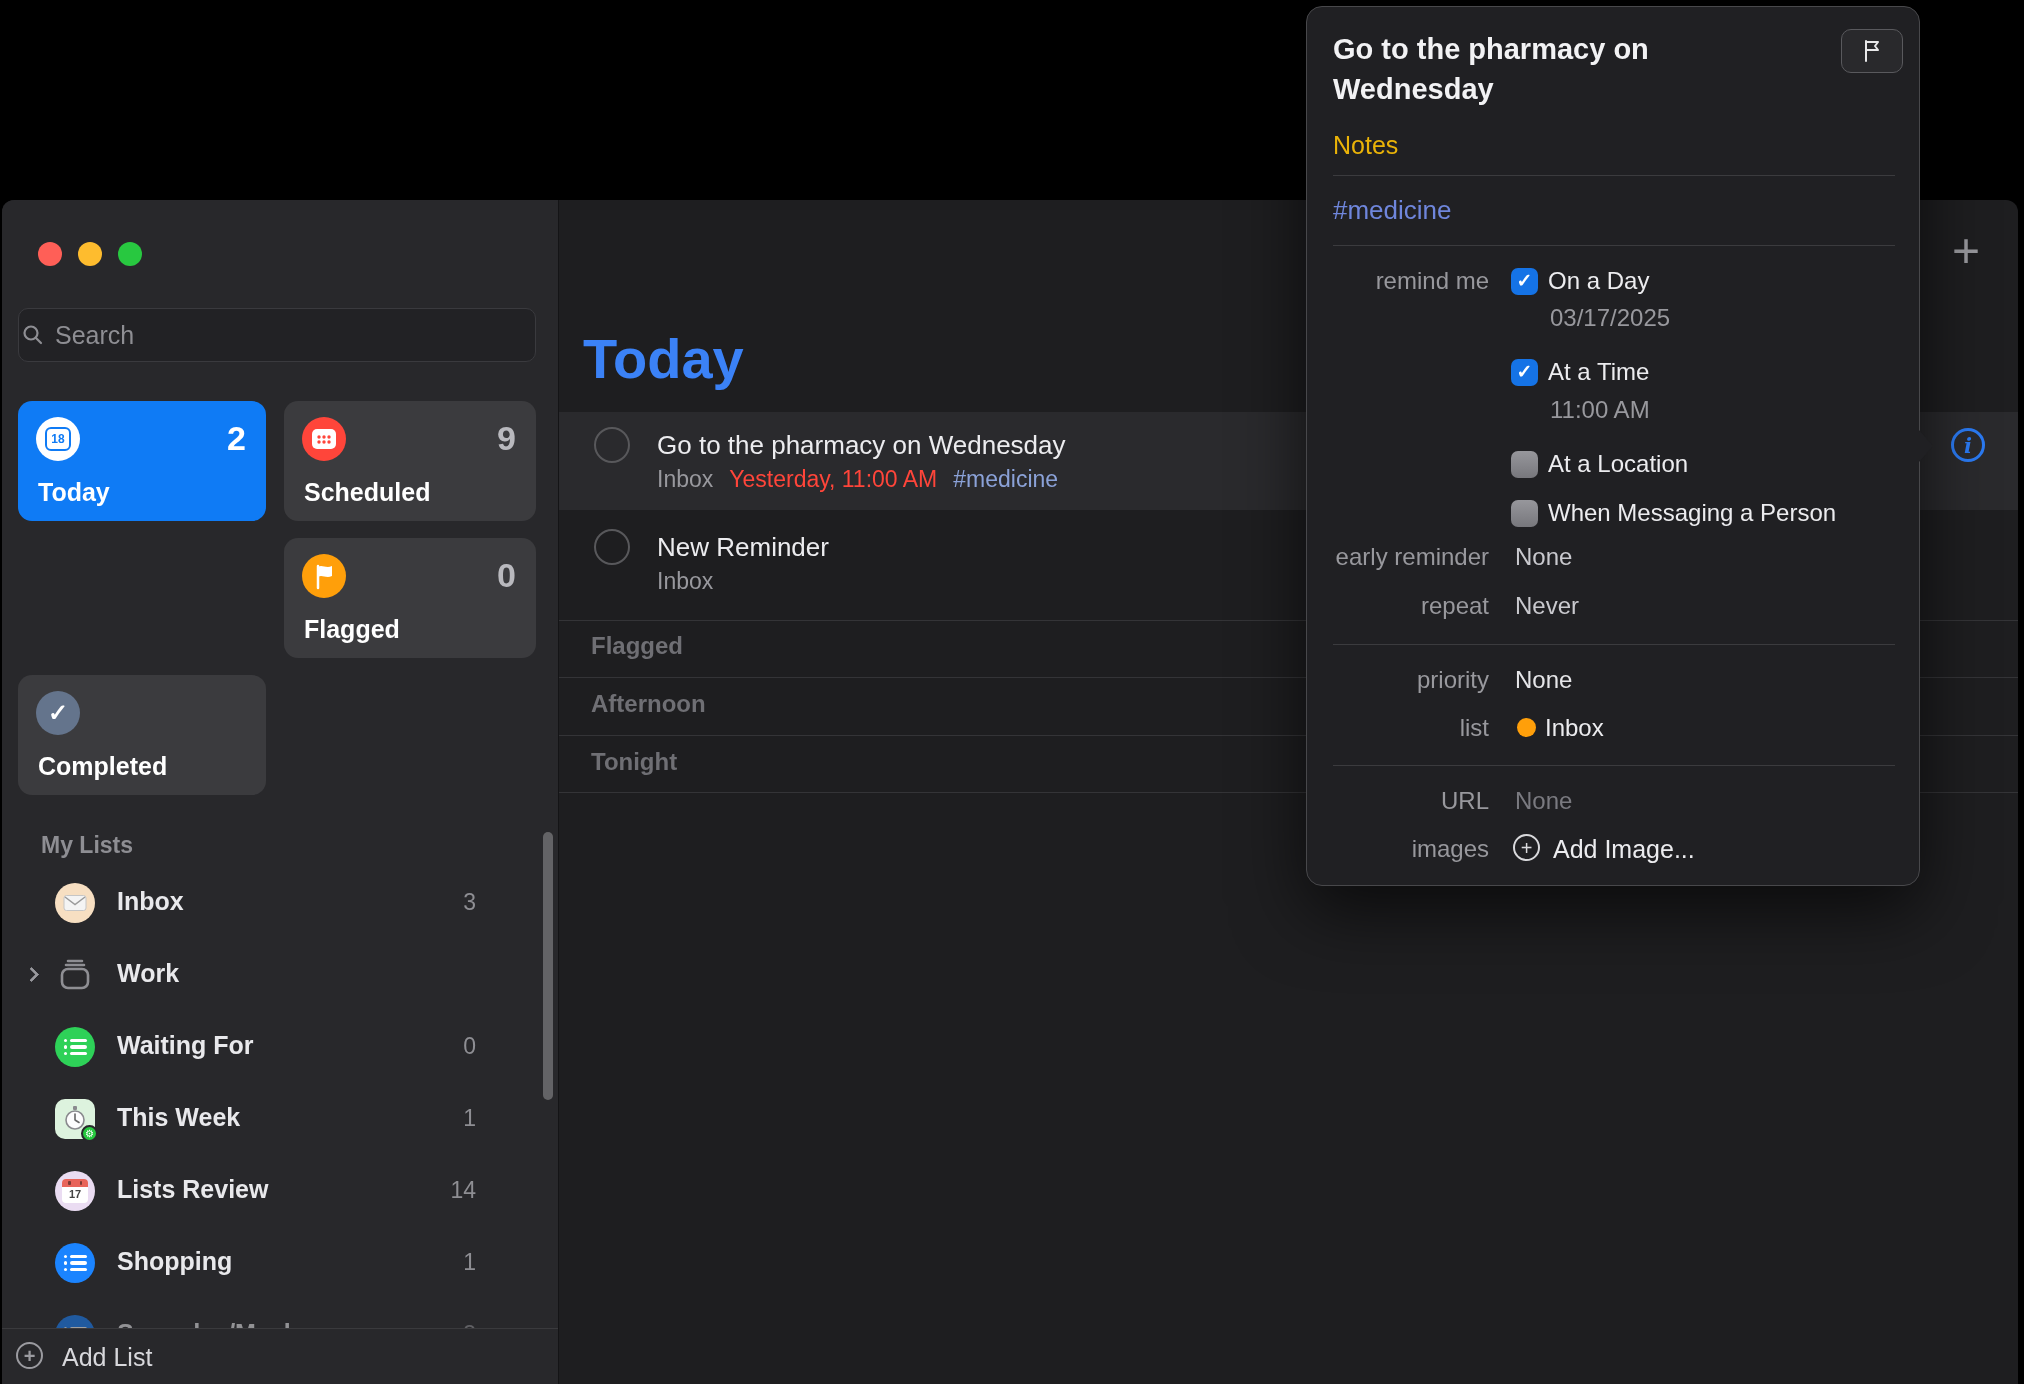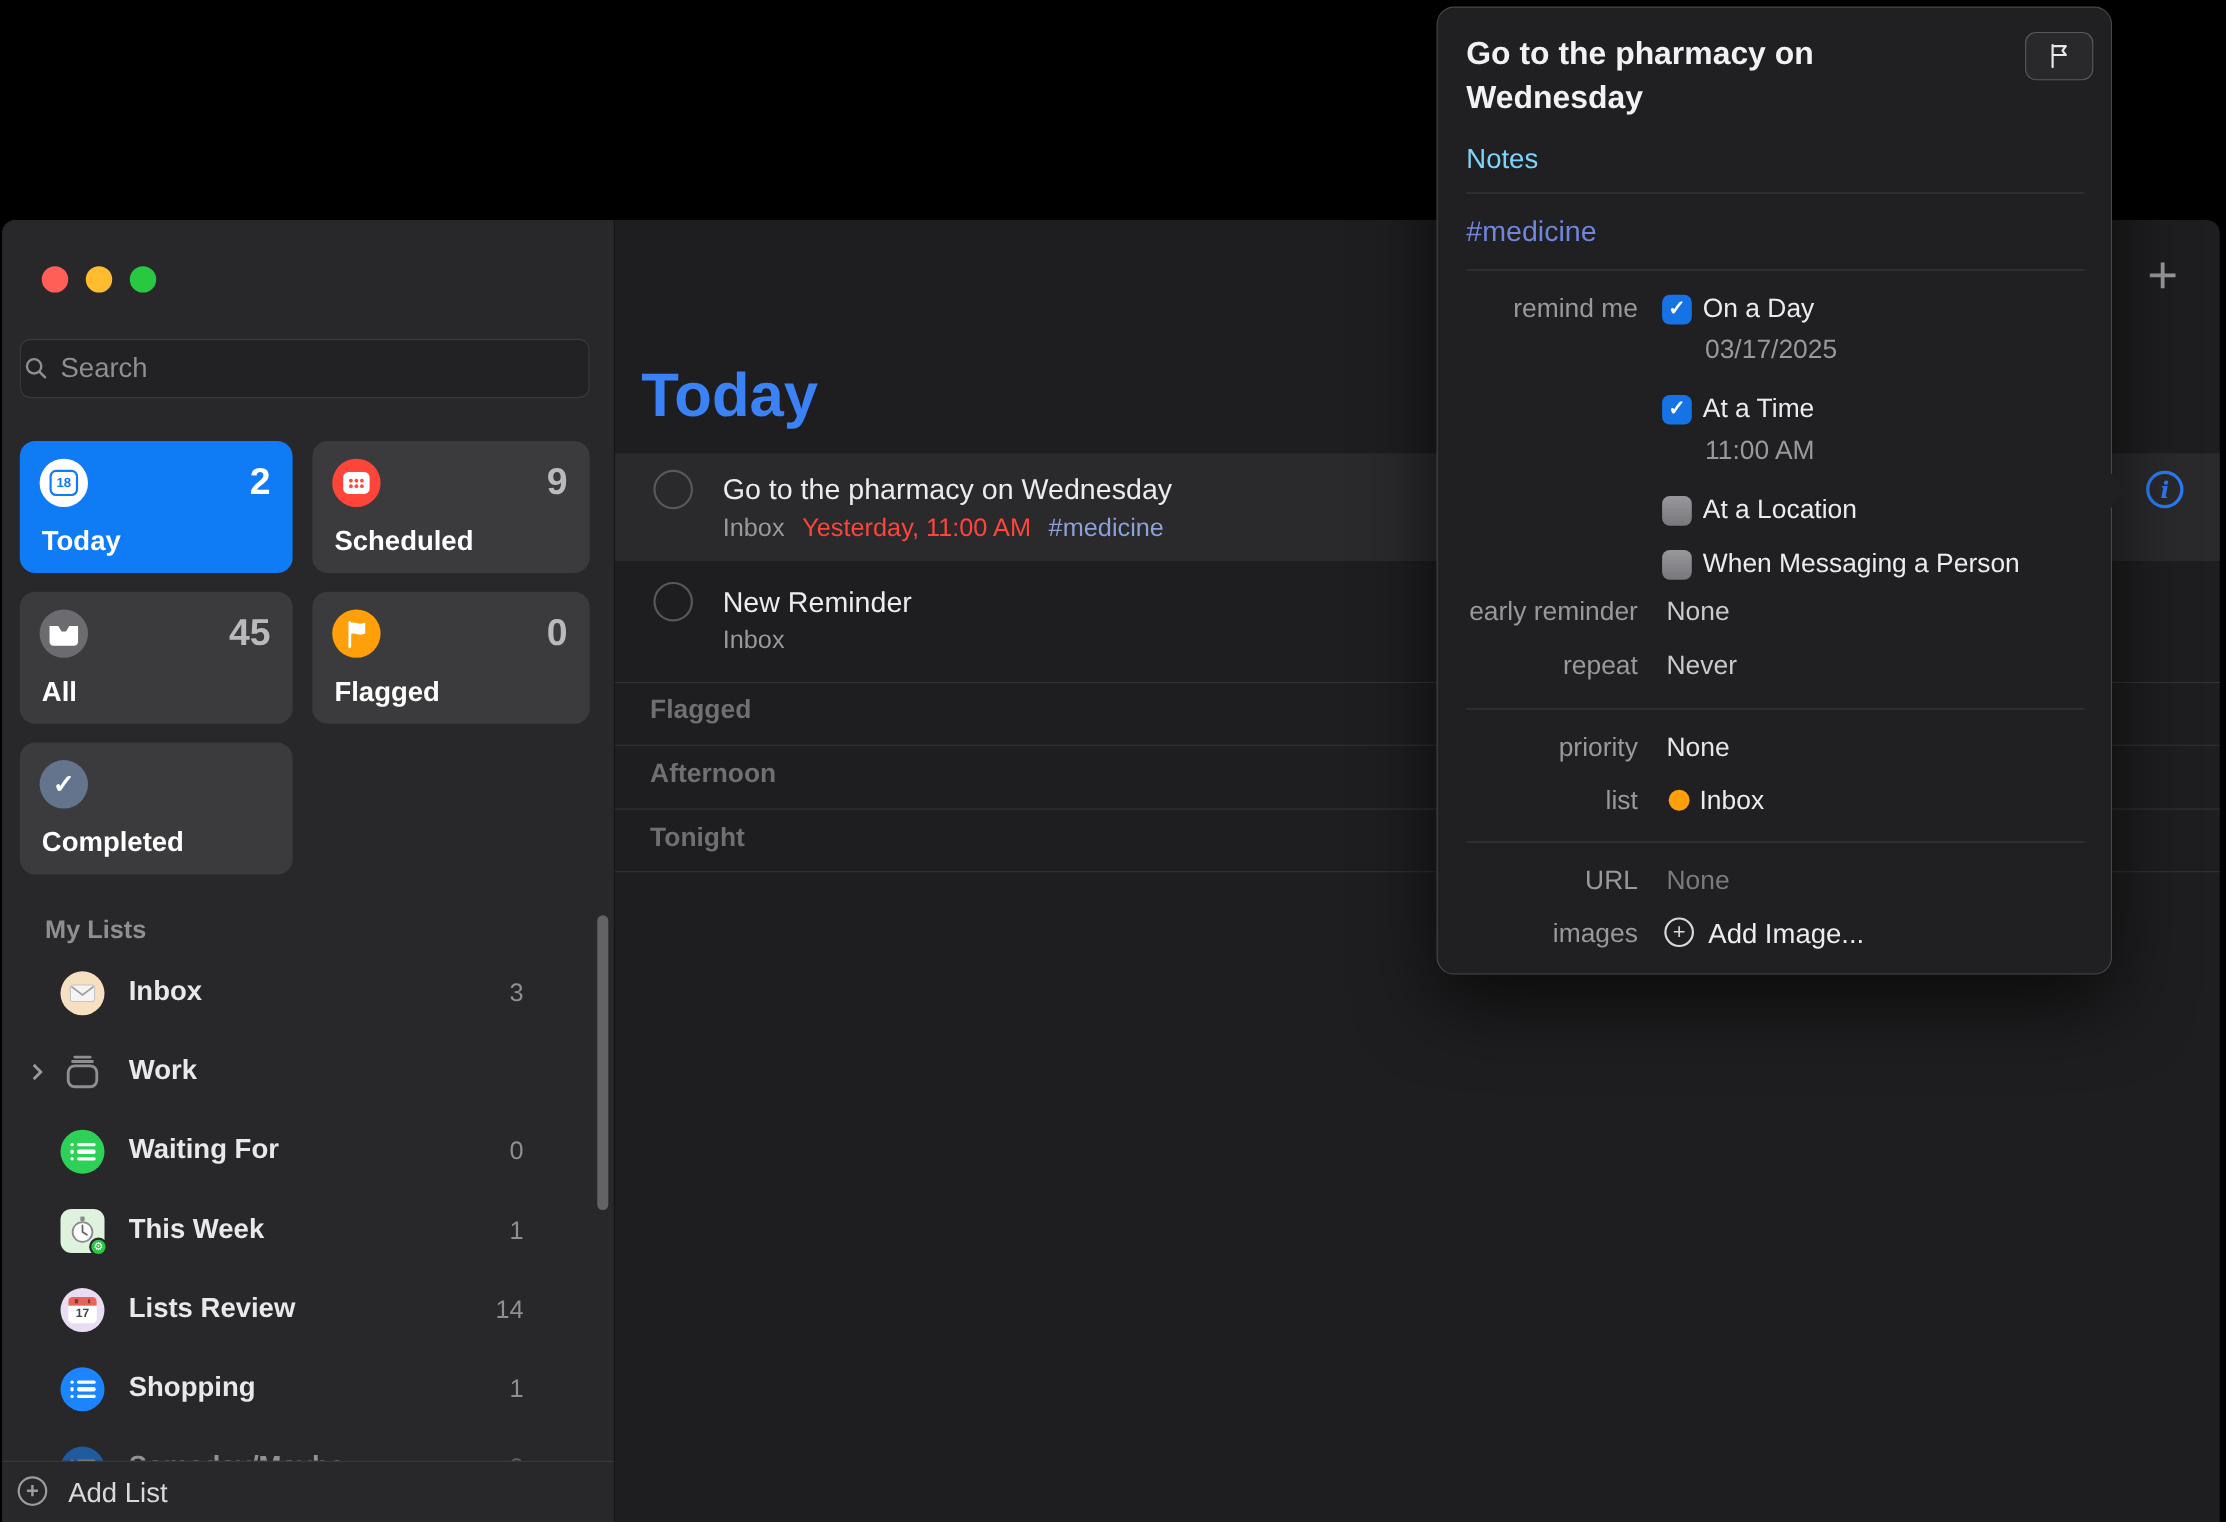--- a/index.html
+++ b/index.html
@@ -84,21 +84,21 @@
     font-family:"DejaVu Serif", serif; font-style:italic; font-weight:bold; font-size:21px; }
 
   
   .popover { position:absolute; left:1306px; top:6px; width:614px; height:880px; background:#202023;
     border:1px solid #48484b; border-radius:16px; box-shadow:0 24px 70px rgba(0,0,0,.65); z-index:10; }
   .popover::after { content:""; position:absolute; right:-14px; top:423px; width:0; height:0;
     border-top:16px solid transparent; border-bottom:16px solid transparent; border-left:14px solid #202023; }
   .pop-title { position:absolute; left:26px; top:22px; width:360px; font-size:29px; font-weight:bold; color:#f2f2f4; line-height:40px; }
   .flag-btn { position:absolute; left:534px; top:22px; width:62px; height:44px; border-radius:10px;
     background:#29292c; border:1.5px solid #59595d; display:flex; align-items:center; justify-content:center; }
-  .pop-notes { position:absolute; left:26px; top:124px; font-size:25px; color:#7dd3fc; }
+  .pop-notes { position:absolute; left:26px; top:124px; font-size:25px; color:#eab308; }
   .pop-div { position:absolute; left:26px; width:562px; height:1px; background:#3b3b3e; }
   .pop-tag { position:absolute; left:26px; top:188px; font-size:26px; color:#6f86dc; }
 
   .p-label { position:absolute; left:20px; width:162px; text-align:right; font-size:24px; color:#98989d; height:30px; line-height:30px; }
   .p-value { position:absolute; left:208px; font-size:24px; height:30px; line-height:30px; color:#c9c9ce; }
   .p-value.white { color:#e6e6e9; } .p-value.dim { color:#7a7a80; }
   .p-opt { position:absolute; left:241px; font-size:24px; color:#ececef; height:30px; line-height:30px; }
   .p-sub { position:absolute; left:243px; font-size:24px; color:#98989d; height:30px; line-height:30px; }
   .cbox { position:absolute; left:204px; width:27px; height:27px; border-radius:7px; }
   .cbox.on { background:#1573e6; color:#fff; font-size:19px; font-weight:bold; text-align:center; line-height:26px; }
@@ -146,29 +146,20 @@
         <circle cx="8" cy="15" r="1.7"></circle>
             <circle cx="13" cy="15" r="1.7"></circle>
             <circle cx="18" cy="15" r="1.7"></circle>
           </g>
         </svg>
     </div>
     <div class="tile-count">9</div>
     <div class="tile-label">Scheduled</div>
   </div>
 
-  <div class="tile" style="left:16px; top:338px;">
-    <div class="tile-icon" style="background:#6b6b70;">
-      <svg width="32" height="26">
-          <path d="M3 6 h8 l3 5 h4 l3 -5 h8 v14 q0 4 -4 4 H7 q-4 0 -4 -4 Z" fill="#fff"></path>
-        </svg>
-    </div>
-    <div class="tile-count">45</div>
-    <div class="tile-label">All</div>
-  </div>
 
   <div class="tile" style="left:282px; top:338px; width:252px;">
     <div class="tile-icon" style="background:#ff9f0a;">
       <svg width="26" height="28">
           <path d="M7 26 V4" stroke="#fff" stroke-width="2.5" stroke-linecap="round"></path>
         <path d="M7 5 c4 -3 8 2 14 -1 v10 c-6 3 -10 -2 -14 1 Z" fill="#fff"></path>
         </svg>
     </div>
     <div class="tile-count">0</div>
     <div class="tile-label">Flagged</div>

